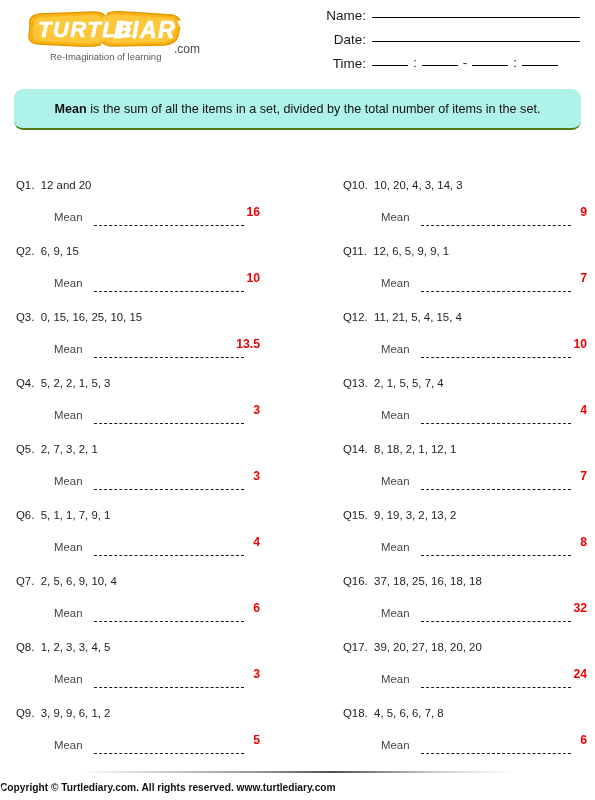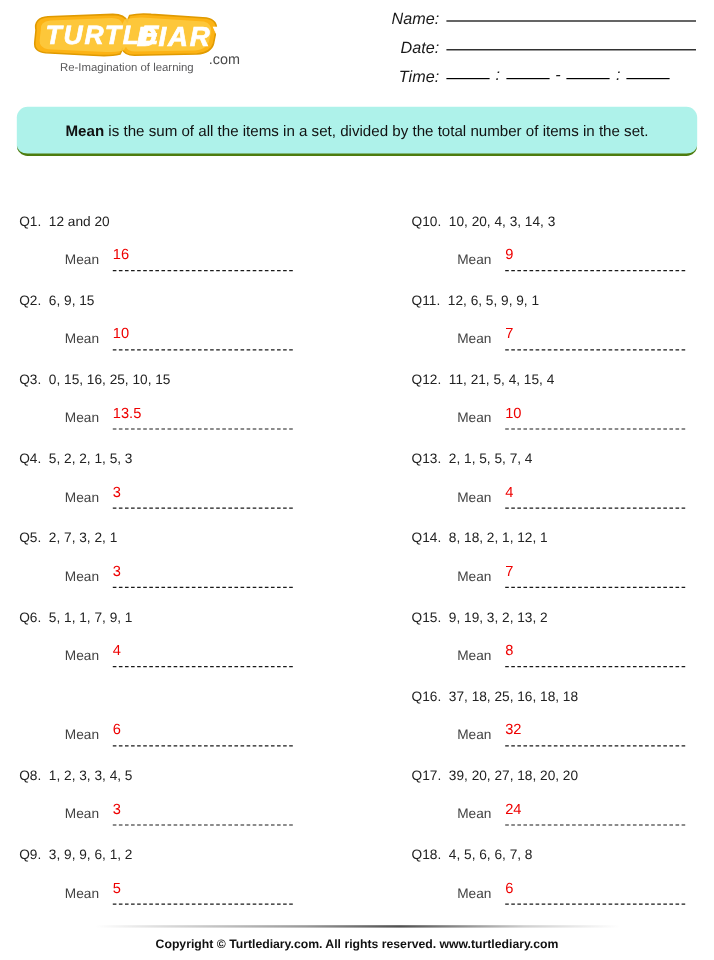--- a/index.html
+++ b/index.html
@@ -20,21 +20,21 @@
   .logo-dotcom {
     position: absolute; left: 152px; top: 33px;
     font-size: 12px; font-weight: normal; color: #4a4a4a;
     letter-spacing: 0px;
   }
   .logo-tagline {
     position: absolute; left: 28px; top: 42px;
     font-size: 9.5px; color: #58585a; white-space: nowrap;
   }
 
-  .fields { position: absolute; left: 318px; top: 8px; width: 270px; font-style: italic; }
+  .fields { position: absolute; left: 318px; top: 8px; width: 270px; }
   .field-row {
     display: flex; align-items: baseline;
     font-size: 13.5px; color: #1a1a1a; margin-bottom: 5px;
     height: 19px;
   }
   .field-label { width: 48px; text-align: right; margin-right: 6px; flex: none; }
   .rule { border-bottom: 1.4px solid #000; position: relative; top: -2px; }
   .rule-long { width: 208px; }
   .rule-short { width: 36px; }
   .sep { margin: 0 5px; font-size: 13.5px; color: #1a1a1a; position: relative; top: -1px; }
@@ -79,40 +79,40 @@
   .mean-label {
     position: absolute; left: 38px; top: 9px;
     font-size: 11.4px; color: #444;
   }
   .dash-line {
     position: absolute; left: 78px; top: 23px;
     width: 150px; height: 0;
     border-bottom: 1.6px dashed #1a1a1a;
   }
   .answer-val {
-    position: absolute; left: 78px; top: 3px;
-    width: 150px; text-align: left;
-    font-size: 12.2px; font-weight: normal; color: #ee0000;
+    position: absolute; left: 94px; top: 3px;
+    width: 150px; text-align: right;
+    font-size: 12.2px; font-weight: bold; color: #ee0000;
   }
 
   
   .footer-line {
     position: absolute; left: 80px; top: 771px;
     width: 436px; height: 2px;
     background: linear-gradient(to right,
       rgba(255,255,255,0) 0%,
       rgba(160,160,160,0.35) 12%,
       rgba(110,110,110,0.7) 40%,
       rgba(70,70,70,0.95) 58%,
       rgba(150,150,150,0.45) 82%,
       rgba(255,255,255,0) 100%);
   }
   .footer-text {
     position: absolute; left: 0; top: 782px; width: 595px;
-    text-align: center;
+    text-align: left;
     font-size: 10.2px; font-weight: bold; color: #111;
   }
 </style>
 </head>
 <body>
 
 <div class="page">
 
   <div class="header">
 
@@ -206,20 +206,21 @@
         </div>
         <div class="qitem">
           <div class="qtext"><span>Q6.</span>&nbsp;&nbsp;<span>5, 1, 1, 7, 9, 1</span></div>
           <div class="answer-row">
             <span class="mean-label">Mean</span>
             <span class="answer-val">4</span>
             <span class="dash-line"></span>
           </div>
         </div>
         <div class="qitem">
+          <div class="qtext"><span>Q7.</span>&nbsp;&nbsp;<span>2, 5, 6, 9, 10, 4</span></div>
           <div class="answer-row">
             <span class="mean-label">Mean</span>
             <span class="answer-val">6</span>
             <span class="dash-line"></span>
           </div>
         </div>
         <div class="qitem">
           <div class="qtext"><span>Q8.</span>&nbsp;&nbsp;<span>1, 2, 3, 3, 4, 5</span></div>
           <div class="answer-row">
             <span class="mean-label">Mean</span>

